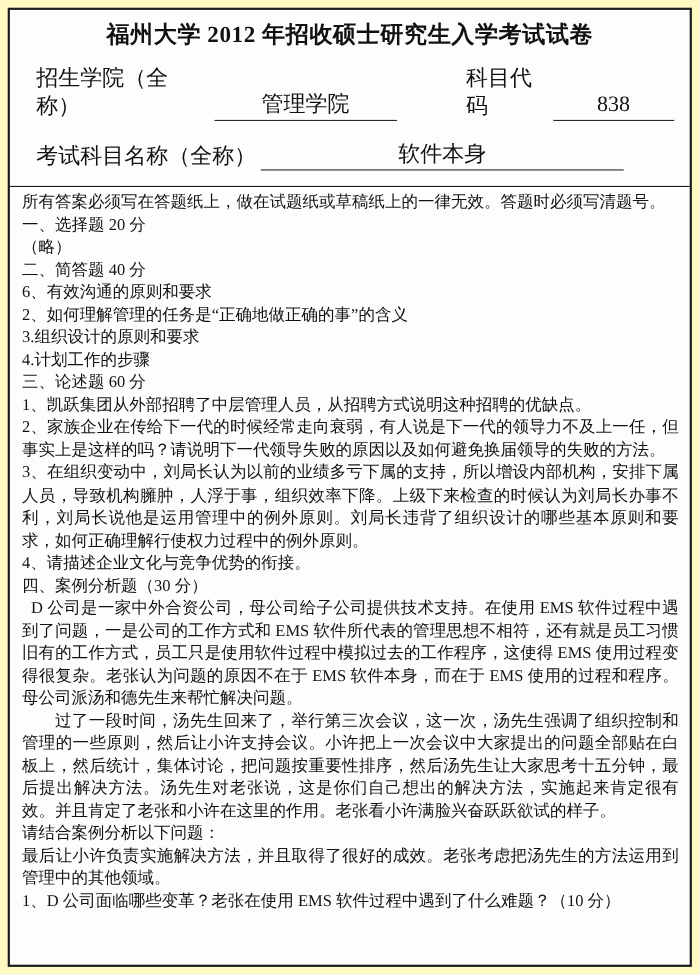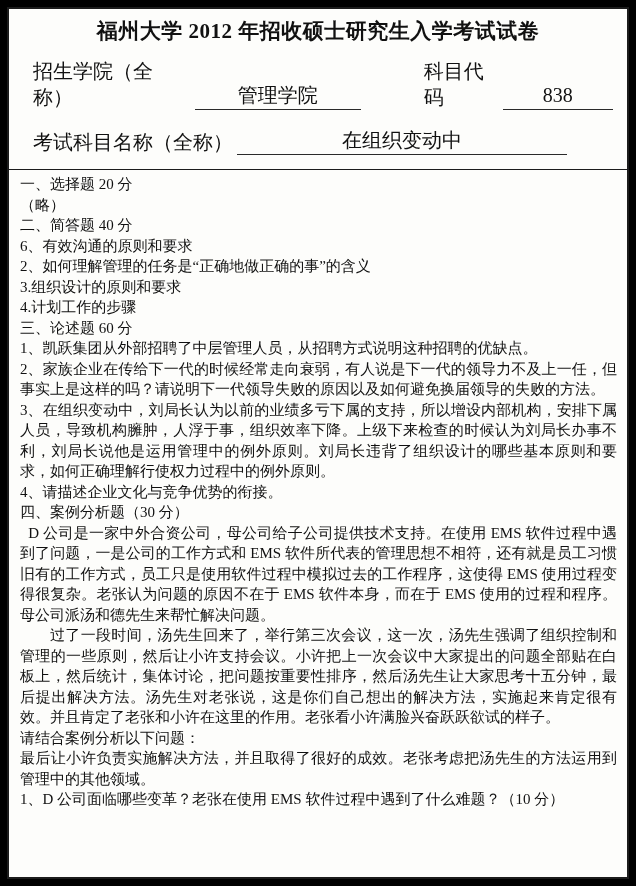--- a/index.html
+++ b/index.html
@@ -5,21 +5,21 @@
   html, body {
     margin: 0;
     padding: 0;
     background: #f2f2f0;
     font-family: "Liberation Serif", "DejaVu Serif", serif;
     color: #111;
   }
   .stage {
     width: 636px;
     height: 886px;
-    background: #000000;
+    background: #fef9c3;
     box-sizing: border-box;
     padding: 7px 7px;
     overflow: hidden;
   }
   .paper {
     width: 100%;
     height: 100%;
     box-sizing: border-box;
     border: 2px solid #1c1c1c;
     background: #fdfdfb;
@@ -91,27 +91,28 @@
       <div class="form-row">
         <span>招生学院（全称）</span>
         <span class="blank blank-school">管理学院</span>
         <span class="spacer-grow"></span>
         <span>科目代码</span>
         <span class="blank blank-code">838</span>
       </div>
 
       <div class="form-row">
         <span>考试科目名称（全称）</span>
-        <span class="blank blank-subject">在组织变动中</span>
+        <span class="blank blank-subject">软件本身</span>
       </div>
     </div>
 
     <div class="header-divider"></div>
 
     <div class="paper-body">
+      <p>所有答案必须写在答题纸上，做在试题纸或草稿纸上的一律无效。答题时必须写清题号。</p>
       <p>一、选择题 20 分</p>
       <p>（略）</p>
       <p>二、简答题 40 分</p>
       <p>6、有效沟通的原则和要求</p>
       <p>2、如何理解管理的任务是“正确地做正确的事”的含义</p>
       <p>3.组织设计的原则和要求</p>
       <p>4.计划工作的步骤</p>
       <p>三、论述题 60 分</p>
       <p>1、凯跃集团从外部招聘了中层管理人员，从招聘方式说明这种招聘的优缺点。</p>
       <p>2、家族企业在传给下一代的时候经常走向衰弱，有人说是下一代的领导力不及上一任，但事实上是这样的吗？请说明下一代领导失败的原因以及如何避免换届领导的失败的方法。</p>

